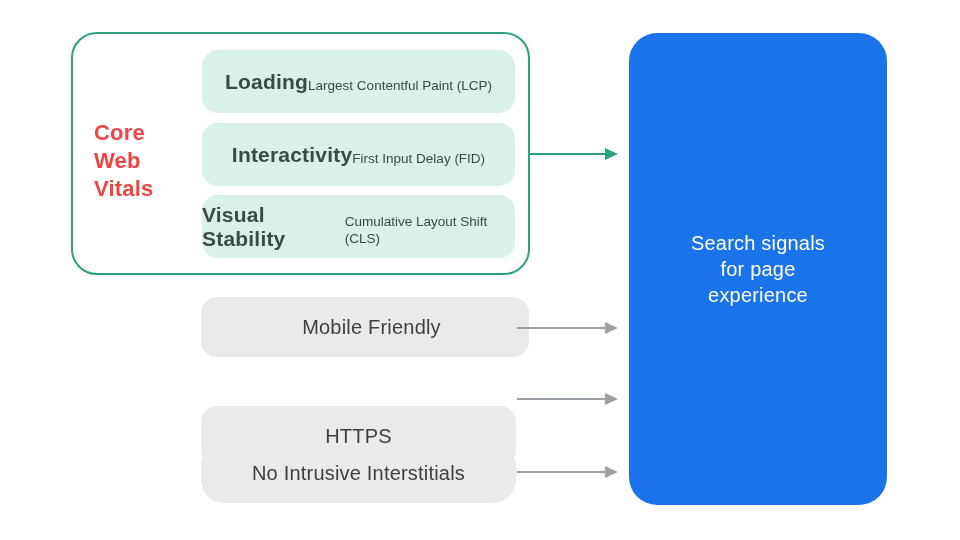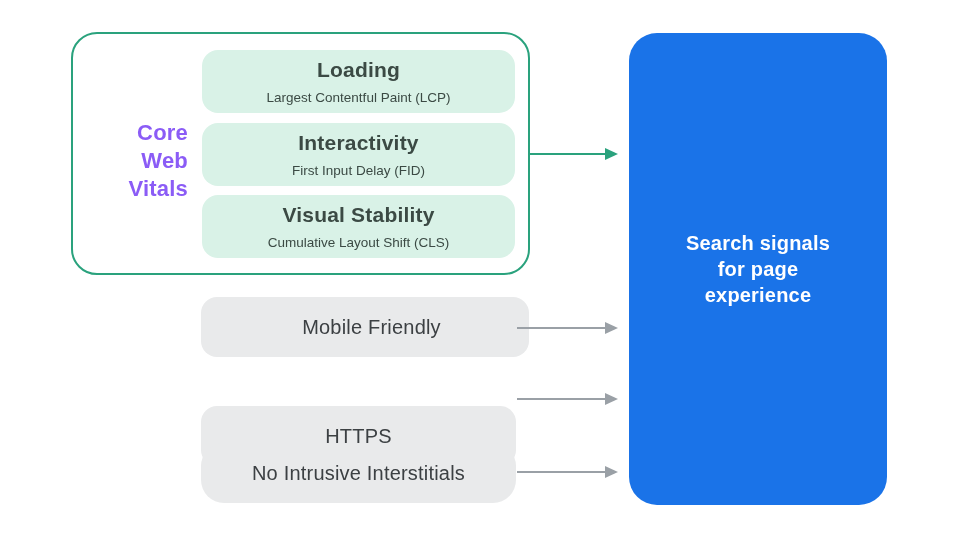--- a/index.html
+++ b/index.html
@@ -13,32 +13,32 @@
   
   .cwv-container{
     position:absolute;left:71px;top:32px;
     width:455px;height:239px;
     border:2px solid #2AA27D;
     border-radius:26px;
     background:#ffffff;
   }
   .cwv-label{
     position:absolute;left:94px;top:119px;width:94px;
-    text-align:right;
+    text-align:left;
     font-size:22px;font-weight:700;
-    color:#8b5cf6;
+    color:#ef4444;
     line-height:28px;
     white-space:pre-line;
     letter-spacing:0.2px;
   }
   
   .metric-box{
     position:absolute;left:202px;width:313px;height:63px;
     background:#D9F2E7;border-radius:16px;
-    display:flex;flex-direction:column;align-items:center;justify-content:center;
+    display:flex;align-items:center;justify-content:center;
   }
   .metric-box.b1{top:50px;}
   .metric-box.b2{top:123px;}
   .metric-box.b3{top:195px;}
   .metric-title{
     font-size:21px;font-weight:700;color:#3B4A44;line-height:24px;letter-spacing:0.2px;
   }
   .metric-subtitle{
     font-size:13.5px;font-weight:400;color:#3B4A44;line-height:17px;margin-top:7px;
   }
@@ -55,21 +55,21 @@
     font-size:20px;font-weight:400;color:#3C4043;letter-spacing:0.2px;
   }
   
   .result-box{
     position:absolute;left:629px;top:33px;width:258px;height:472px;
     background:#1A73E8;border-radius:28px;
     display:flex;align-items:center;justify-content:center;
   }
   .result-label{
     color:#ffffff;
-    font-size:20px;font-weight:700;
+    font-size:20px;font-weight:400;
     line-height:26px;text-align:center;
     white-space:pre-line;
     letter-spacing:0.2px;
   }
   
   .arrow{position:absolute;height:12px;}
   .arrow .shaft{
     position:absolute;left:0;right:10px;top:5px;height:2px;
     background:currentColor;
   }

